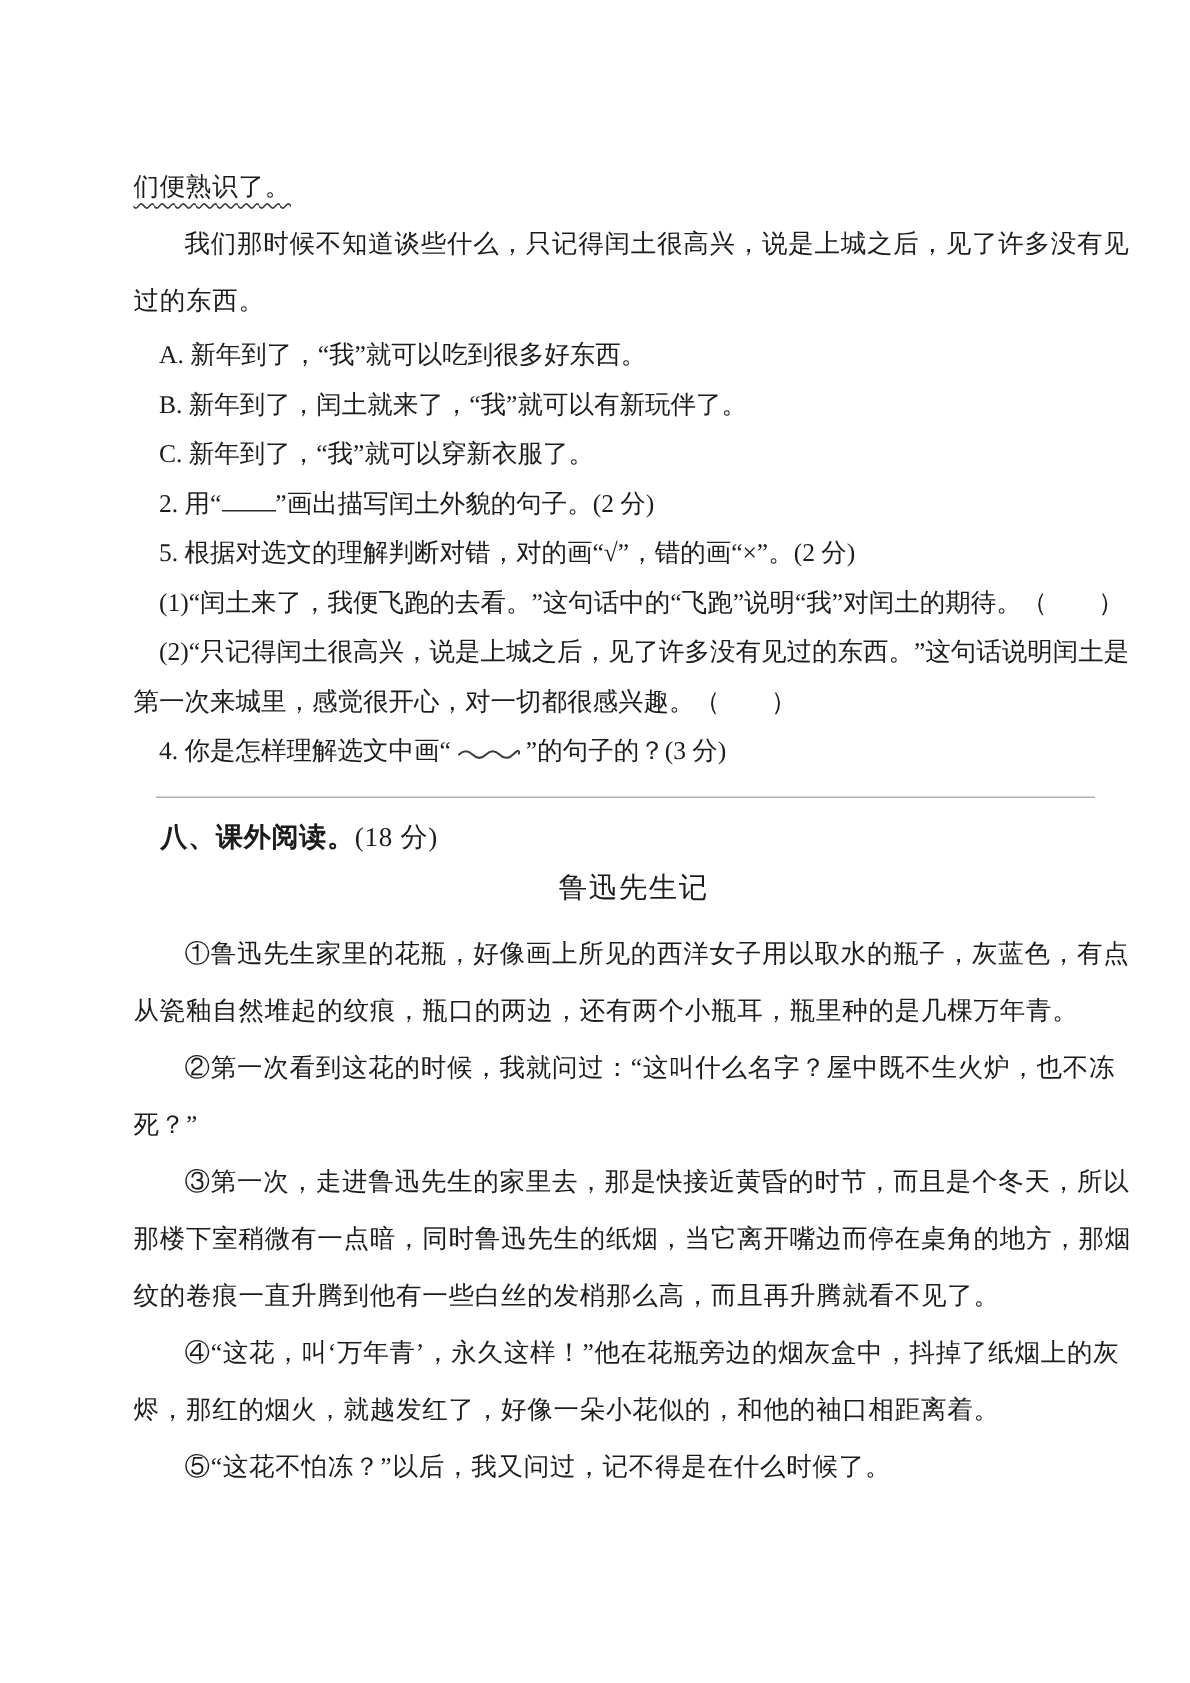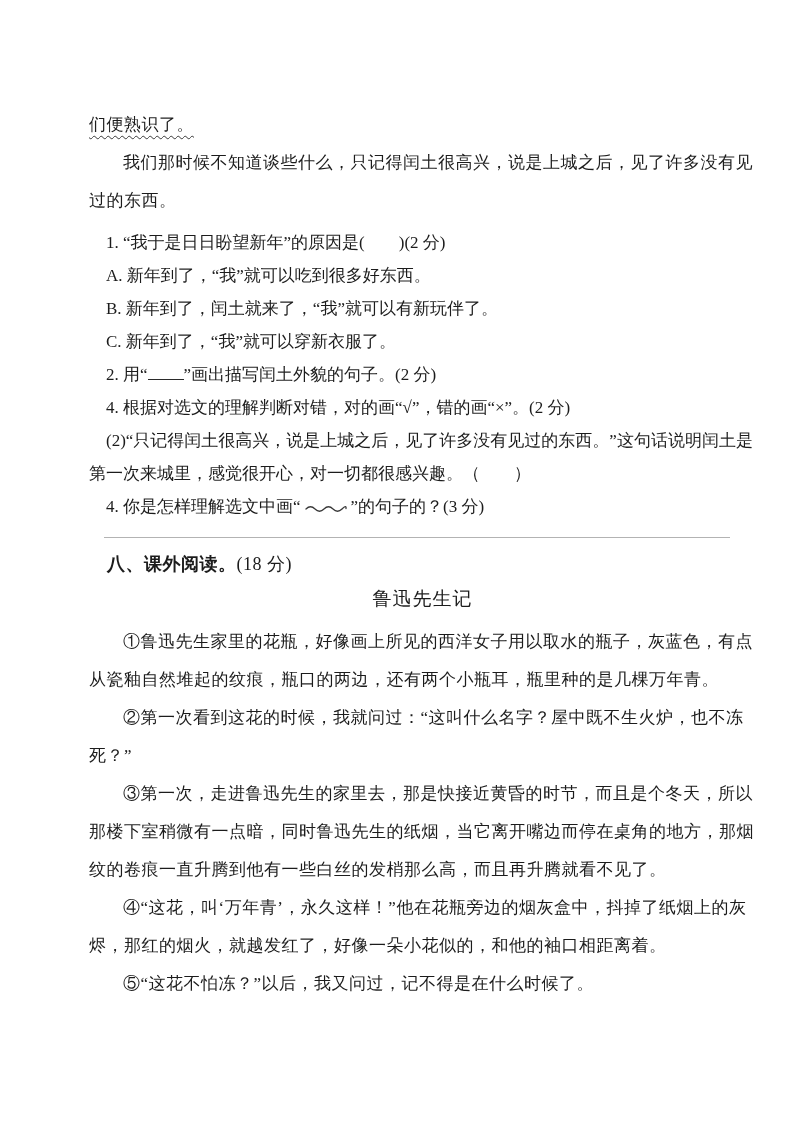--- a/index.html
+++ b/index.html
@@ -93,30 +93,30 @@
 </style>
 </head>
 <body>
 
 <div class="page-content">
 
   <p class="kaiti wavy-text">们便熟识了。</p>
 
   <p class="kaiti indent2">我们那时候不知道谈些什么，只记得闰土很高兴，说是上城之后，见了许多没有见过的东西。</p>
 
-  <p class="q" style="margin-top:6px;">1. “我于是日日盼望新年”的原因是(　　)(2 分)</p>
   <p class="q">A. 新年到了，“我”就可以吃到很多好东西。</p>
   <p class="q">B. 新年到了，闰土就来了，“我”就可以有新玩伴了。</p>
   <p class="q">C. 新年到了，“我”就可以穿新衣服了。</p>
 
   <p class="q">
     <span>2. 用“</span><span class="blank-line"></span><span>”画出描写闰土外貌的句子。(2 分)</span>
   </p>
 
-  <p class="q">4. 根据对选文的理解判断对错，对的画“√”，错的画“×”。(2 分)</p>
+  <p class="q">5. 根据对选文的理解判断对错，对的画“√”，错的画“×”。(2 分)</p>
+  <p class="q">(1)“闰土来了，我便飞跑的去看。”这句话中的“飞跑”说明“我”对闰土的期待。（　　）</p>
   <p class="q">(2)“只记得闰土很高兴，说是上城之后，见了许多没有见过的东西。”这句话说明闰土是第一次来城里，感觉很开心，对一切都很感兴趣。（　　）</p>
 
   <p class="q">
     <span>4. 你是怎样理解选文中画“</span><span class="wavy-blank"><svg width="44" height="10" viewBox="0 0 44 10" xmlns="http://www.w3.org/2000/svg">
           <path d="M2 7 Q 6.5 2.5, 11 7 T 20 7 T 29 7 T 38 7 T 42 6.5" fill="none" stroke="#3a3a3a" stroke-width="1.3" stroke-linecap="round"></path>
         </svg></span><span>”的句子的？(3 分)</span>
   </p>
 
   <div class="divider"></div>
 

